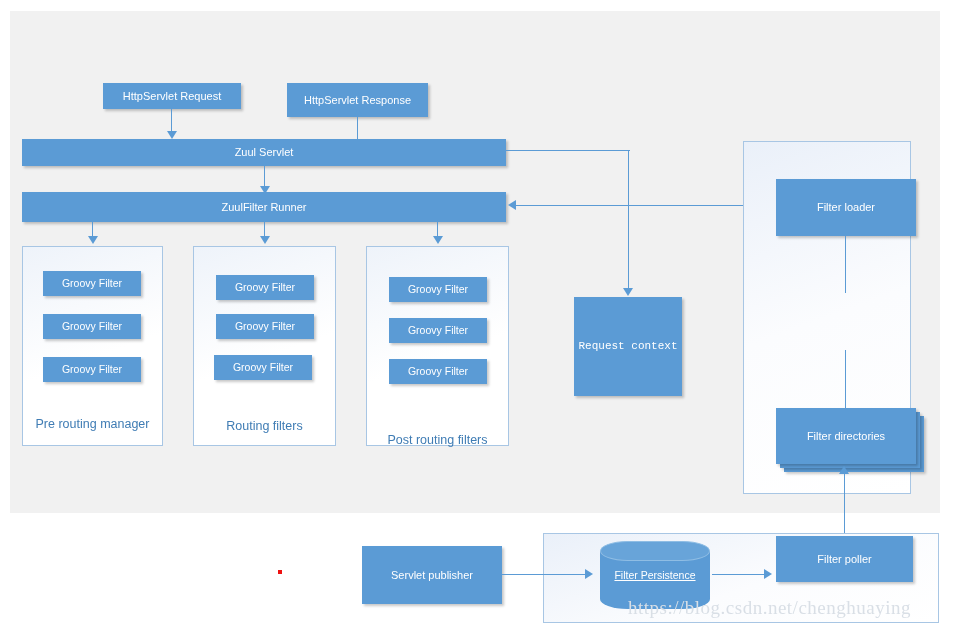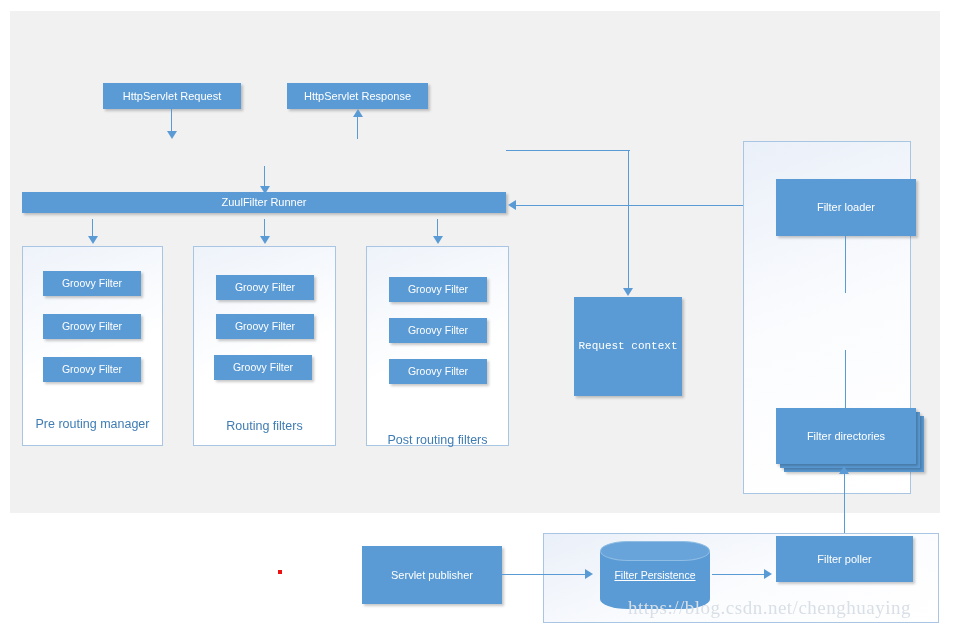--- a/index.html
+++ b/index.html
@@ -112,33 +112,34 @@
 </style>
 </head>
 <body>
 
 <div id="canvas">
 
   <div class="gray-panel"></div>
 
   <div class="box" style="left:103px;top:83px;width:138px;height:26px;">HttpServlet Request</div>
 
-  <div class="box" style="left:287px;top:83px;width:141px;height:26px;">HttpServlet Response</div>
+  <div class="box" style="left:287px;top:83px;width:141px;height:34px;">HttpServlet Response</div>
 
   <div class="ln v" style="left:171px;top:109px;height:24px;"></div>
   <div class="arw down" style="left:167px;top:131px;"></div>
 
   <div class="ln v" style="left:357px;top:115px;height:24px;"></div>
   <div class="arw up" style="left:353px;top:109px;"></div>
 
+  <div class="box" style="left:22px;top:139px;width:484px;height:27px;">Zuul Servlet</div>
 
   <div class="ln v" style="left:264px;top:166px;height:23px;"></div>
   <div class="arw down" style="left:260px;top:186px;"></div>
 
-  <div class="box" style="left:22px;top:192px;width:484px;height:21px;text-align:right;">ZuulFilter Runner</div>
+  <div class="box" style="left:22px;top:192px;width:484px;height:30px;text-align:right;">ZuulFilter Runner</div>
 
   <div class="ln v" style="left:92px;top:219px;height:20px;"></div>
   <div class="arw down" style="left:88px;top:236px;"></div>
 
   <div class="ln v" style="left:264px;top:219px;height:20px;"></div>
   <div class="arw down" style="left:260px;top:236px;"></div>
 
   <div class="ln v" style="left:437px;top:219px;height:20px;"></div>
   <div class="arw down" style="left:433px;top:236px;"></div>
 

